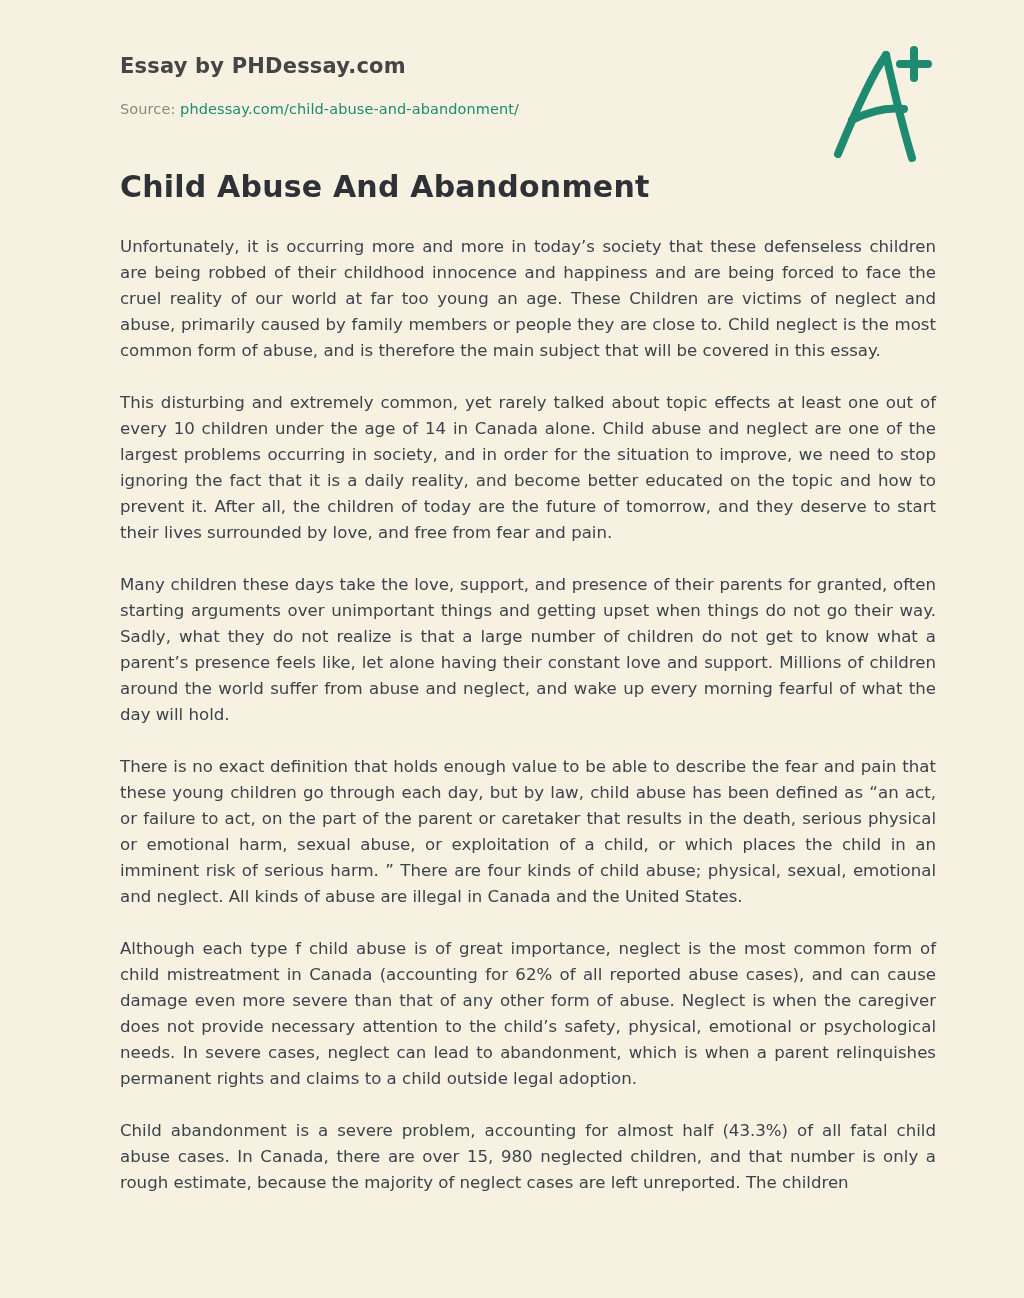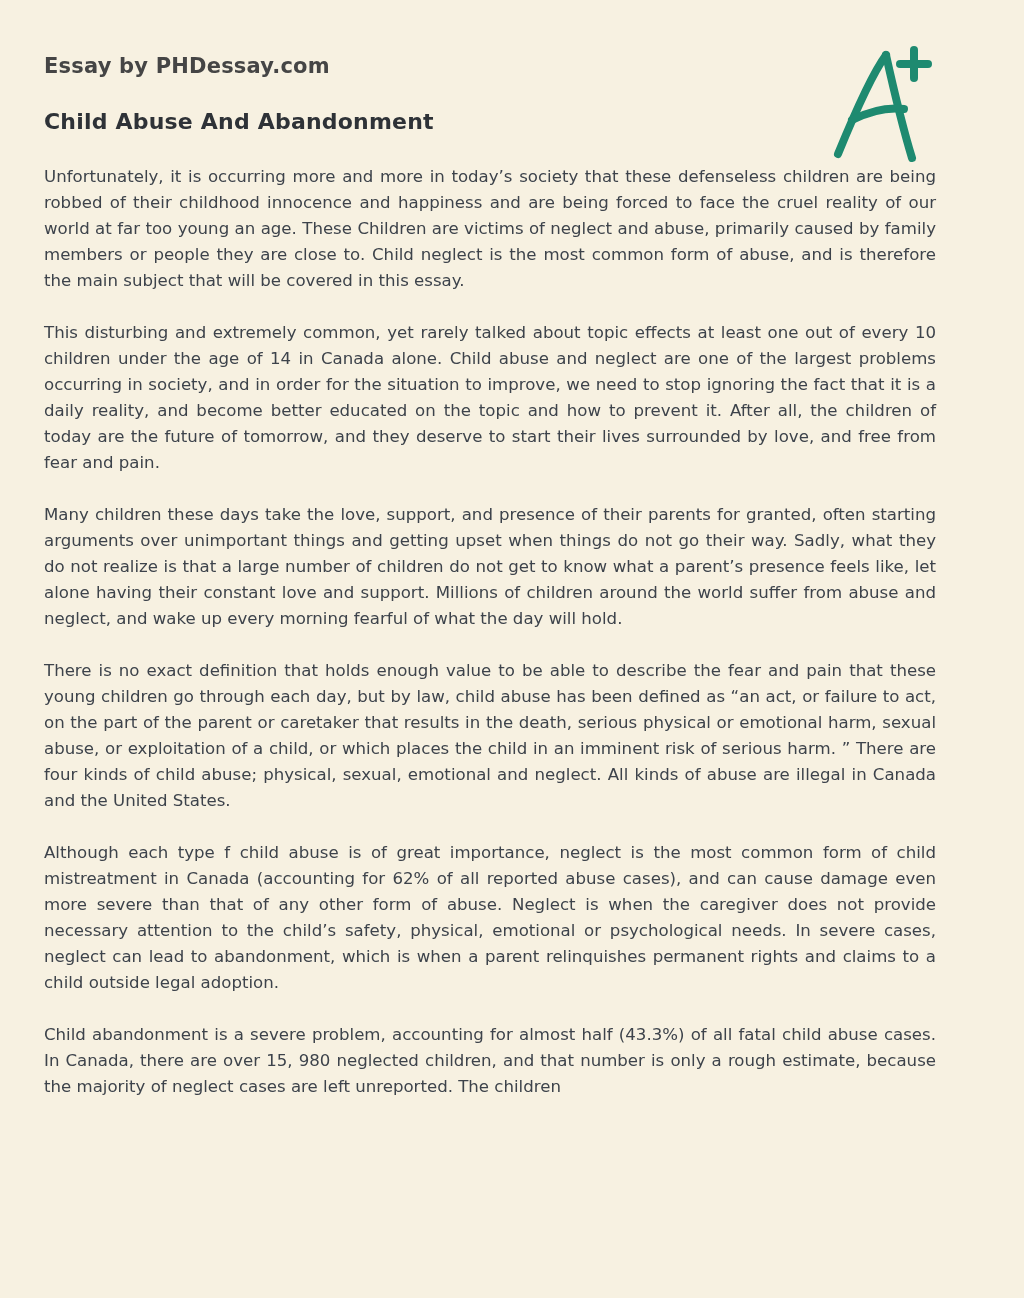--- a/index.html
+++ b/index.html
@@ -8,21 +8,21 @@
     width: 1024px;
     height: 1298px;
     overflow: hidden;
     background: #f7f1e1;
     font-family: "DejaVu Sans", "Liberation Sans", sans-serif;
   }
   .page {
     position: relative;
     width: 1024px;
     height: 915px;
-    padding: 54px 88px 0 44px;
+    padding: 54px 88px 0 120px;
   }
   .byline {
     font-size: 21px;
     font-weight: 700;
     color: #454545;
     letter-spacing: .2px;
   }
   .source-line {
     margin-top: 23px;
     font-size: 14.5px;
@@ -35,42 +35,47 @@
     cursor: pointer;
   }
   .logo {
     position: absolute;
     top: 46px;
     right: 92px;
     width: 104px;
     height: 116px;
   }
   .title {
-    margin-top: 31px;
-    font-size: 22px;
+    margin-top: 52px;
+    font-size: 30px;
     font-weight: 700;
     color: #2e3237;
     letter-spacing: .2px;
   }
   .article-body { margin-top: 30px; }
   .article-body p {
     font-size: 16.6px;
     line-height: 26px;
     color: #3d434b;
     text-align: justify;
     margin-bottom: 26px;
   }
 </style>
 </head>
 <body>
 
 <div class="page">
 
   <div class="byline">Essay by PHDessay.com</div>
 
+  <div class="source-line">
+    <span class="source-label">Source:</span>
+    <span> </span>
+    <a class="source-link">phdessay.com/child-abuse-and-abandonment/</a>
+  </div>
 
   <div class="logo">
     <svg width="104" height="116" viewBox="0 0 104 116">
       <g fill="none" stroke="#1e8a70" stroke-width="8" stroke-linecap="round">
         <path d="M10 108 C28 64 44 28 58 9"></path>
         <path d="M58 9 C64 36 73 76 84 112"></path>
         <path d="M24 74 C42 65 60 61 76 63"></path>
         <path d="M72 18 L100 18"></path>
         <path d="M86 4 L86 32"></path>
       </g>

